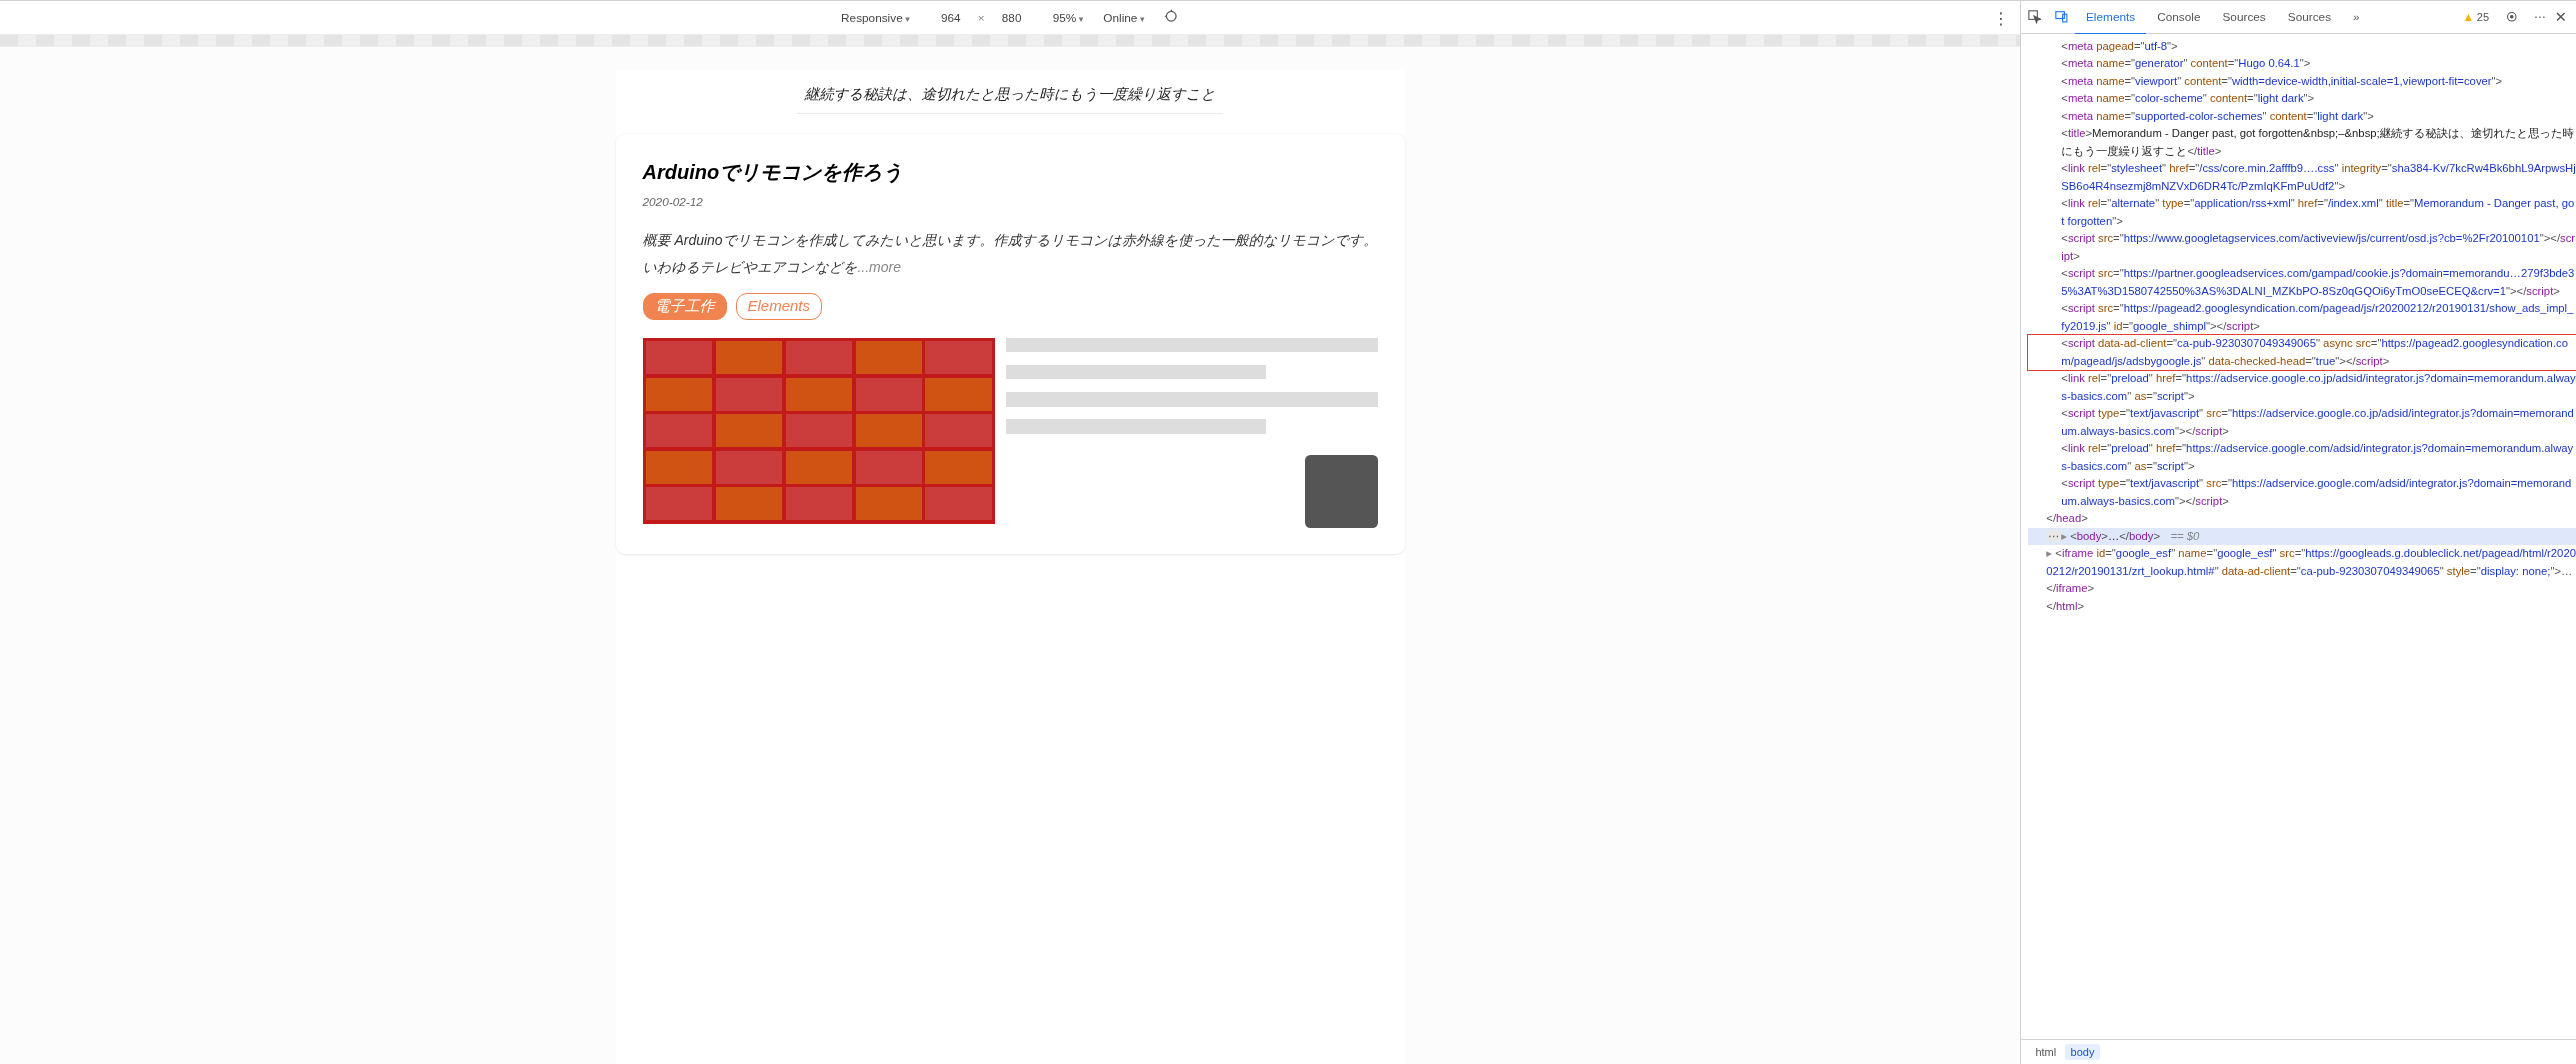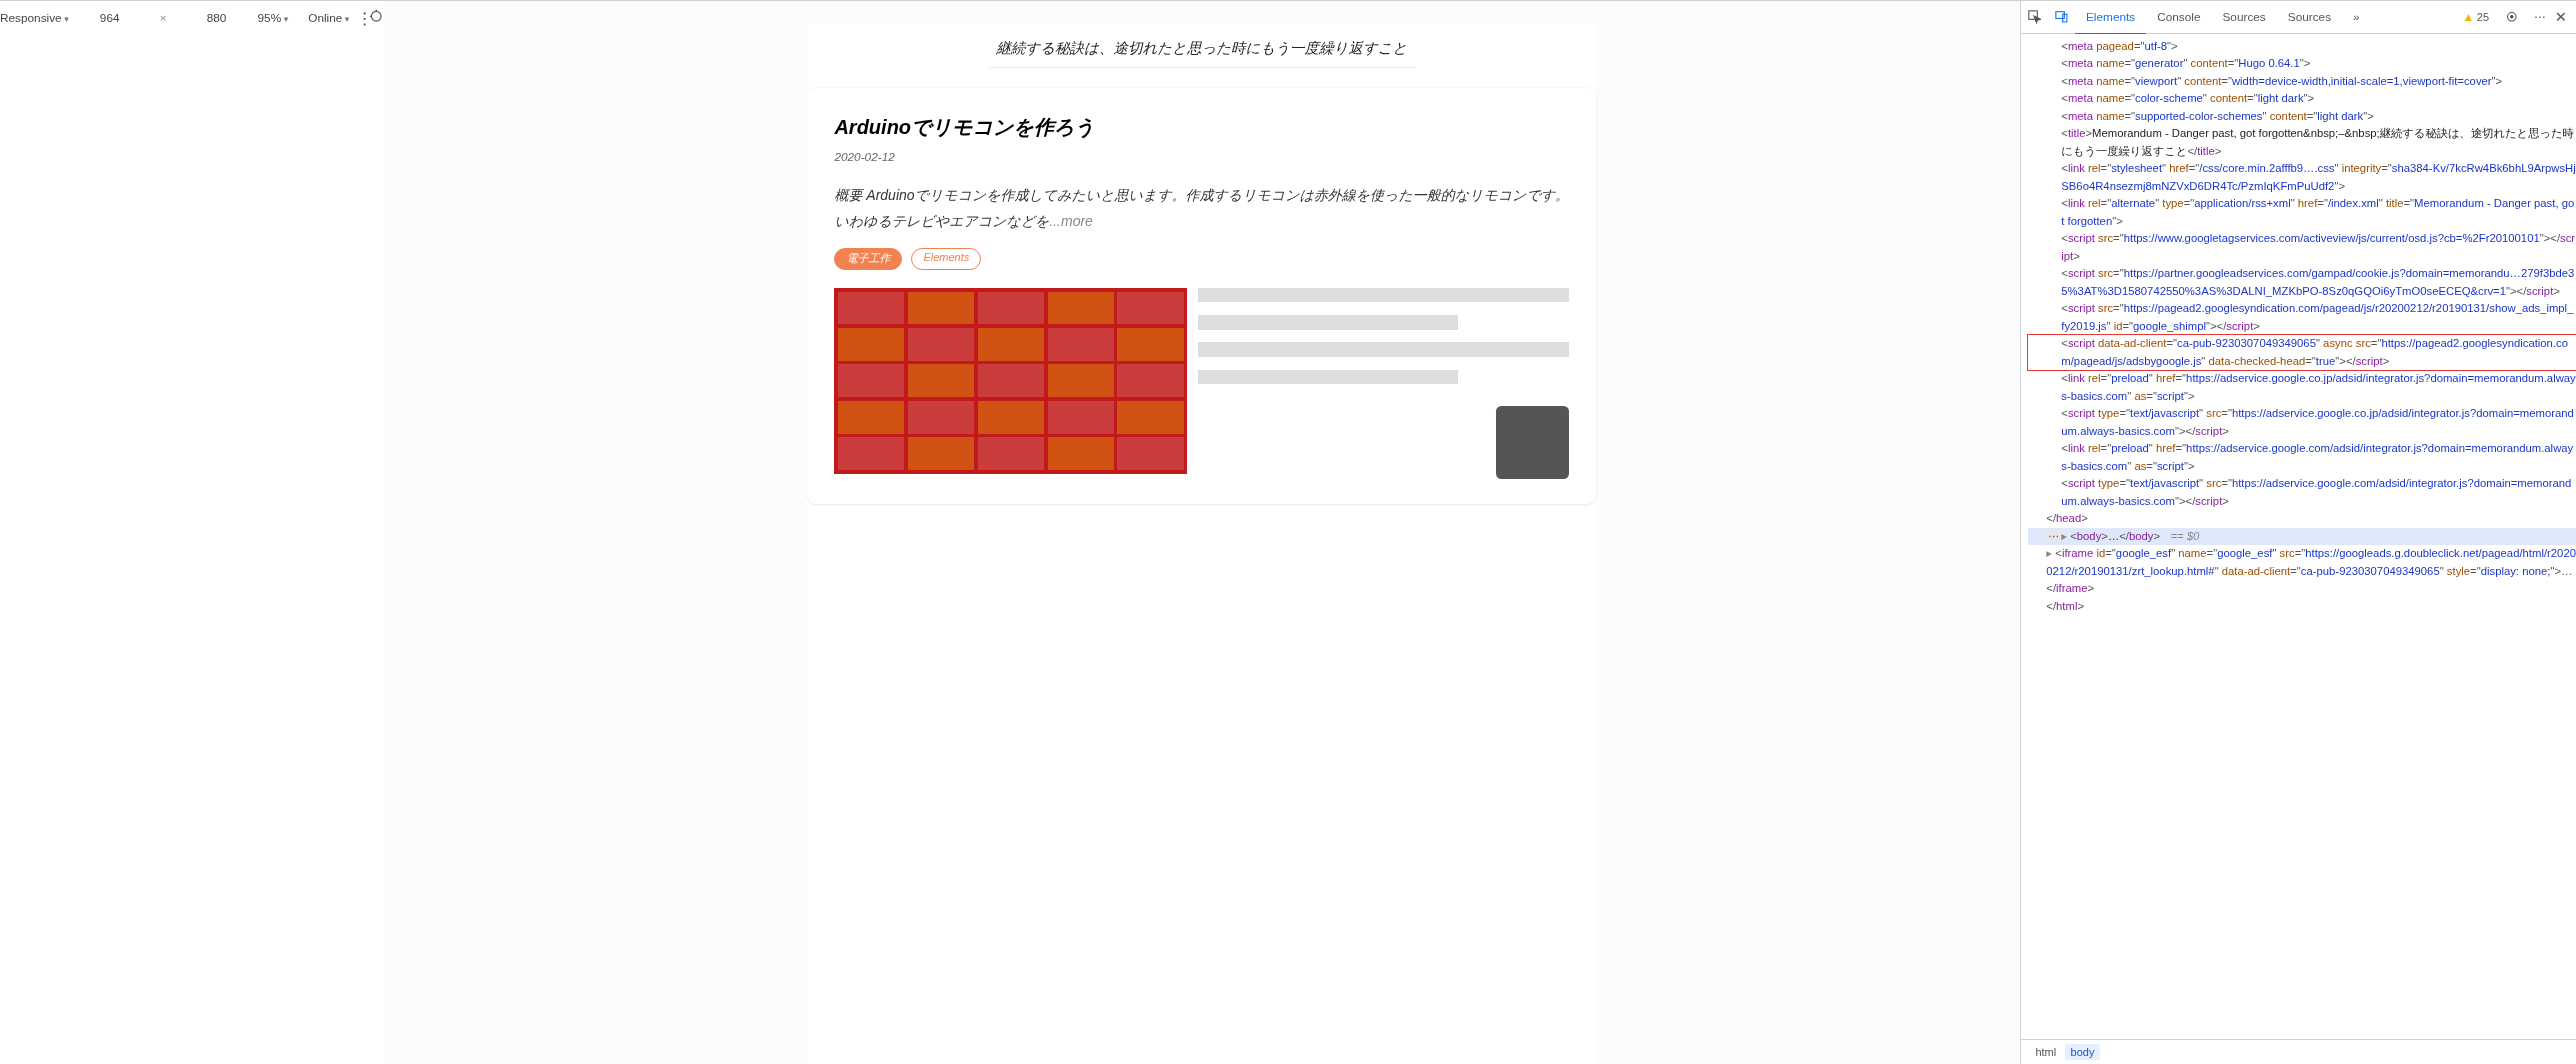--- a/index.html
+++ b/index.html
@@ -1,26 +1,26 @@
 <!DOCTYPE html>
 <html style="font-size:14.5px"><head>
 <meta charset="utf-8">
 <style>
 * { margin: 0; padding: 0; box-sizing: border-box; font-family: -apple-system, BlinkMacSystemFont, "Segoe UI", Helvetica, Arial, sans-serif; }
 html, body { height: 100%; background: #fff; }
 
 .app { display: flex; height: 100vh; border-top: 0.9px solid #d0d0d0; }
-.left-pane { flex: 1; display: flex; flex-direction: row; border-right: 0.9px solid #d0d0d0; min-width: 0; }
+.left-pane { flex: 1; display: flex; flex-direction: column; border-right: 0.9px solid #d0d0d0; min-width: 0; }
 .right-pane { width: 555px; display: flex; flex-direction: column; font-family: Menlo, Consolas, monospace; }
 
 
 .device-toolbar { height: 33px; display: flex; align-items: center; justify-content: center; gap: 20px; color: #444; font-size: 11.8px; position: relative; }
 .device-toolbar .drop { cursor: pointer; }
 .device-toolbar .drop::after { content: " ▾"; font-size: 9px; color: #777; }
-.dim-box { display: flex; align-items: center; gap: 29px; }
+.dim-box { display: flex; align-items: center; gap: 6px; }
 .dim-box input { width: 42px; background: transparent; border: none; font-size: 11.8px; text-align: center; color: #444; }
 .times { color: #888; }
 .rotate-icon svg { width: 14.5px; height: 14.5px; }
 .kebab { position: absolute; right: 11px; top: 50%; transform: translateY(-50%); font-size: 16.3px; color: #555; cursor: pointer; }
 
 
 .ruler { height: 12.7px; background: repeating-linear-gradient(to right, #e4e4e4 0 18px, #efefef 18px 36px); border-top: 0.9px solid #eee; border-bottom: 0.9px solid #eee; }
 
 
 .viewport-area { flex: 1; background: #fcfcfc; overflow: hidden; display: flex; justify-content: center; position: relative; font-style: italic; }
@@ -28,21 +28,21 @@
 
 .subtitle { text-align: center; font-size: 14.5px; color: #222; padding: 16.3px 0 9px; }
 .divider { width: 426px; margin: 0 auto 20px; border: none; border-top: 0.9px solid #eaeaea; }
 
 .card { background: #fff; border-radius: 9px; box-shadow: 0 0.9px 2.7px rgba(0,0,0,.06), 0 0.9px 1.8px rgba(0,0,0,.04); padding: 25.4px 27px; }
 .card h2 { font-size: 20px; font-weight: 700; margin-bottom: 9px; }
 .date { font-size: 11.8px; color: #666; margin-bottom: 18px; }
 .excerpt { font-size: 14px; line-height: 1.9; color: #333; }
 .more { color: #888; cursor: pointer; }
 .tags { margin-top: 12.7px; display: flex; gap: 9px; }
-.tag { font-size: 11px; padding: 2.7px 11px; border-radius: 11px; border: 0.9px solid #f0834f; color: #f0834f; cursor: pointer; }
+.tag { font-size: 15px; padding: 2.7px 11px; border-radius: 11px; border: 0.9px solid #f0834f; color: #f0834f; cursor: pointer; }
 .tag.active { background: #f0834f; color: #fff; }
 
 .ad-block { margin-top: 18px; display: flex; gap: 11px; }
 .ad-left { width: 48%; height: 186px; background: #c21a1a; display: grid; grid-template: repeat(5,1fr)/repeat(5,1fr); gap: 3.6px; padding: 3.6px; }
 .ad-left span { background: rgba(255,255,0,.25); }
 .ad-left span:nth-child(odd){ background: rgba(255,255,255,.15);}
 .ad-right { flex: 1; display: flex; flex-direction: column; gap: 12.7px; }
 .ad-line { height: 14.5px; background: #ddd; }
 .ad-line.short { width: 70%; }
 .ad-dot { width: 73px; height: 73px; background: #555; border-radius: 5.4px; align-self: flex-end; margin-top: 9px; }

